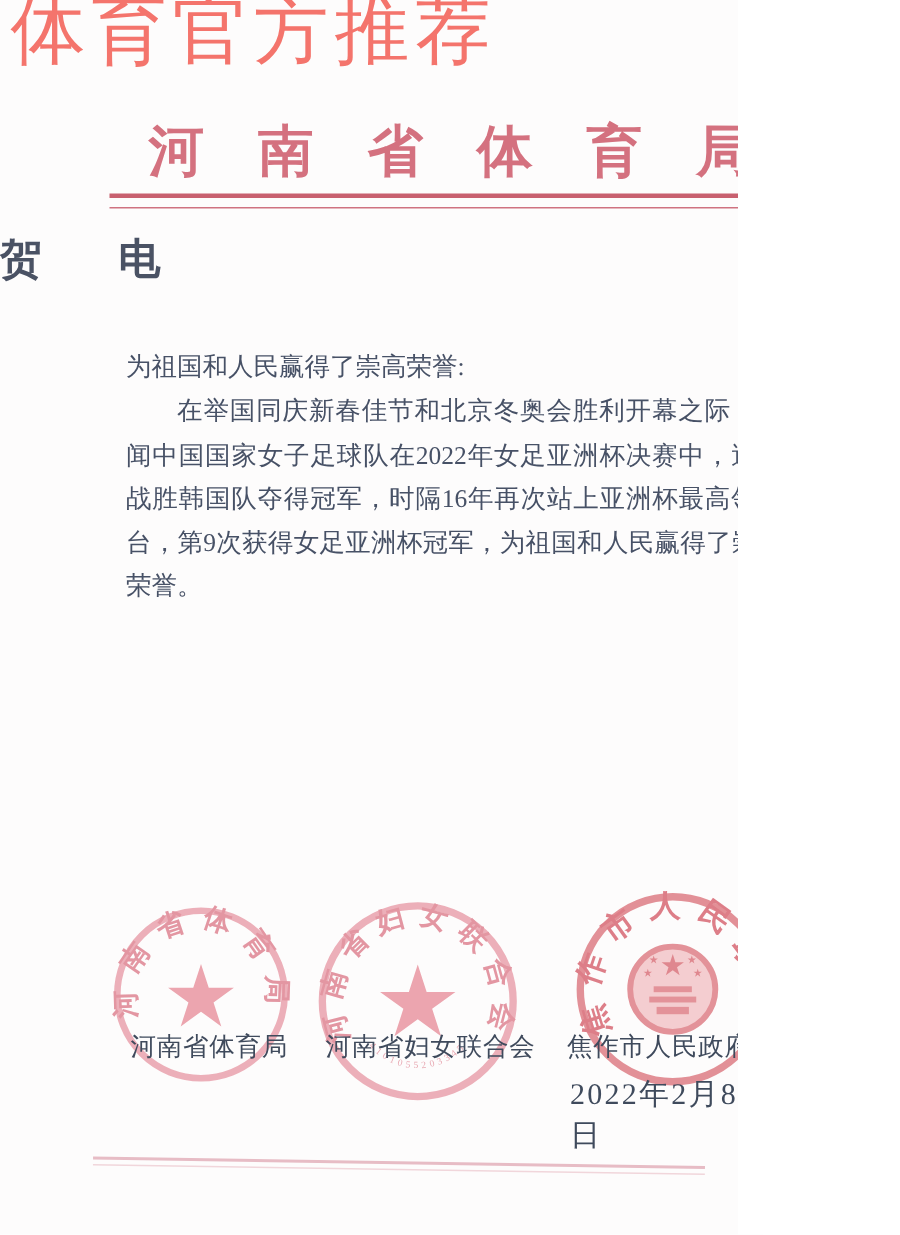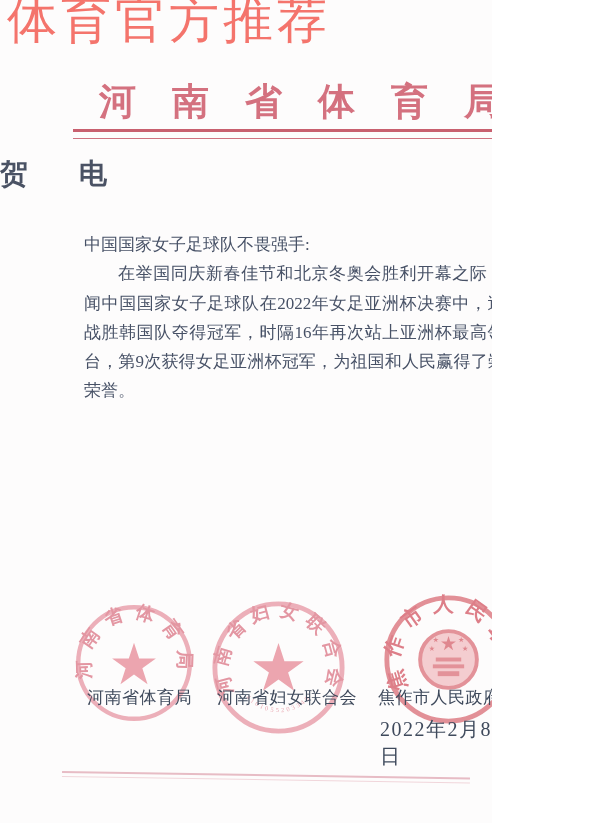--- a/index.html
+++ b/index.html
@@ -66,21 +66,21 @@
 <div class="page">
 
   <div class="watermark">体育官方推荐</div>
 
   <div class="letterhead">河南省体育局</div>
   <div class="rule"></div>
 
   <div class="title">贺 电</div>
 
   <div class="letter-body">
-    <p class="salutation">中国国家女子足球队不畏强手:</p>
+    <p class="salutation">为祖国和人民赢得了崇高荣誉:</p>
     <p>在举国同庆新春佳节和北京冬奥会胜利开幕之际，欣闻中国国家女子足球队在2022年女足亚洲杯决赛中，逆转战胜韩国队夺得冠军，时隔16年再次站上亚洲杯最高领奖台，第9次获得女足亚洲杯冠军，为祖国和人民赢得了崇高荣誉。</p>
   </div>
 
   <svg width="0" height="0" style="position:absolute" aria-hidden="true">
     <defs>
       <polygon id="star5" points="0,-1 0.2246,-0.309 0.951,-0.309 0.363,0.118 0.588,0.809 0,0.382 -0.588,0.809 -0.363,0.118 -0.951,-0.309 -0.2246,-0.309"></polygon>
       <path id="arc-s1" d="M 34.6,105.4 A 50,50 0 1 1 105.4,105.4" fill="none"></path>
       <path id="arc-s2" d="M 33.2,106.8 A 52,52 0 1 1 106.8,106.8" fill="none"></path>
       <path id="arc-s3" d="M 34.6,105.4 A 50,50 0 1 1 105.4,105.4" fill="none"></path>
       <path id="arc-s2b" d="M 31,92 A 44,44 0 0 0 109,92" fill="none"></path>

